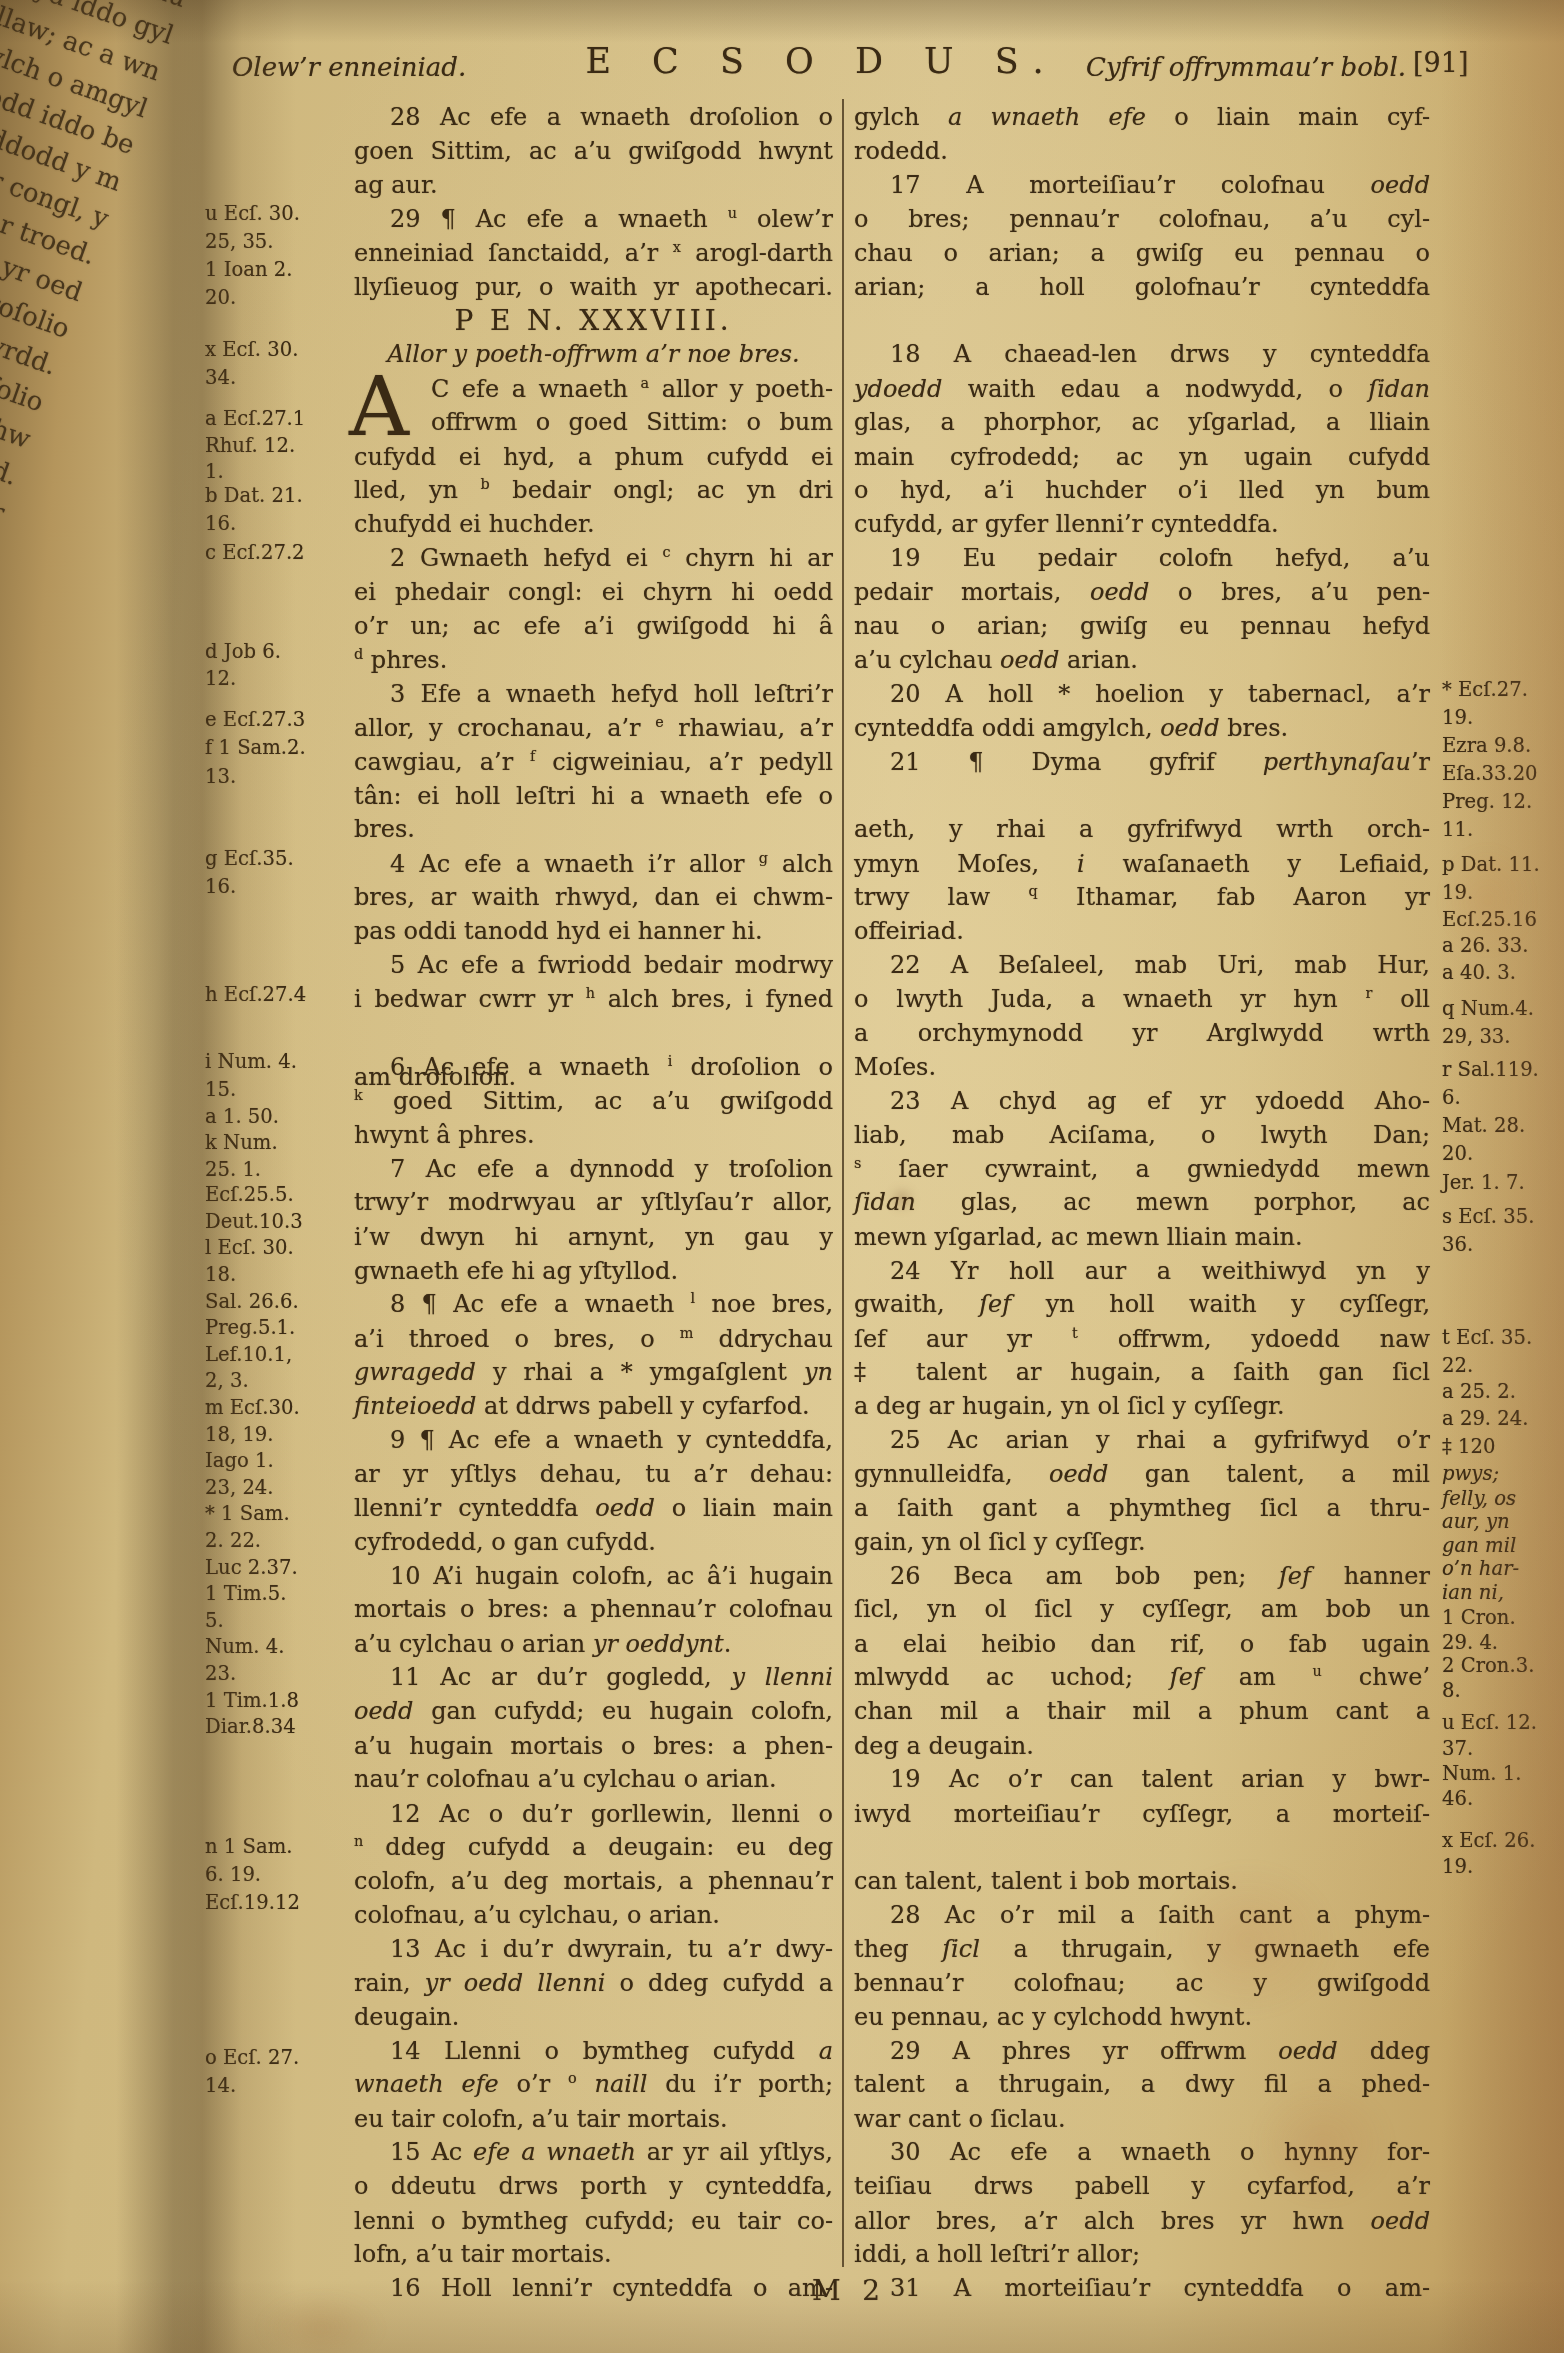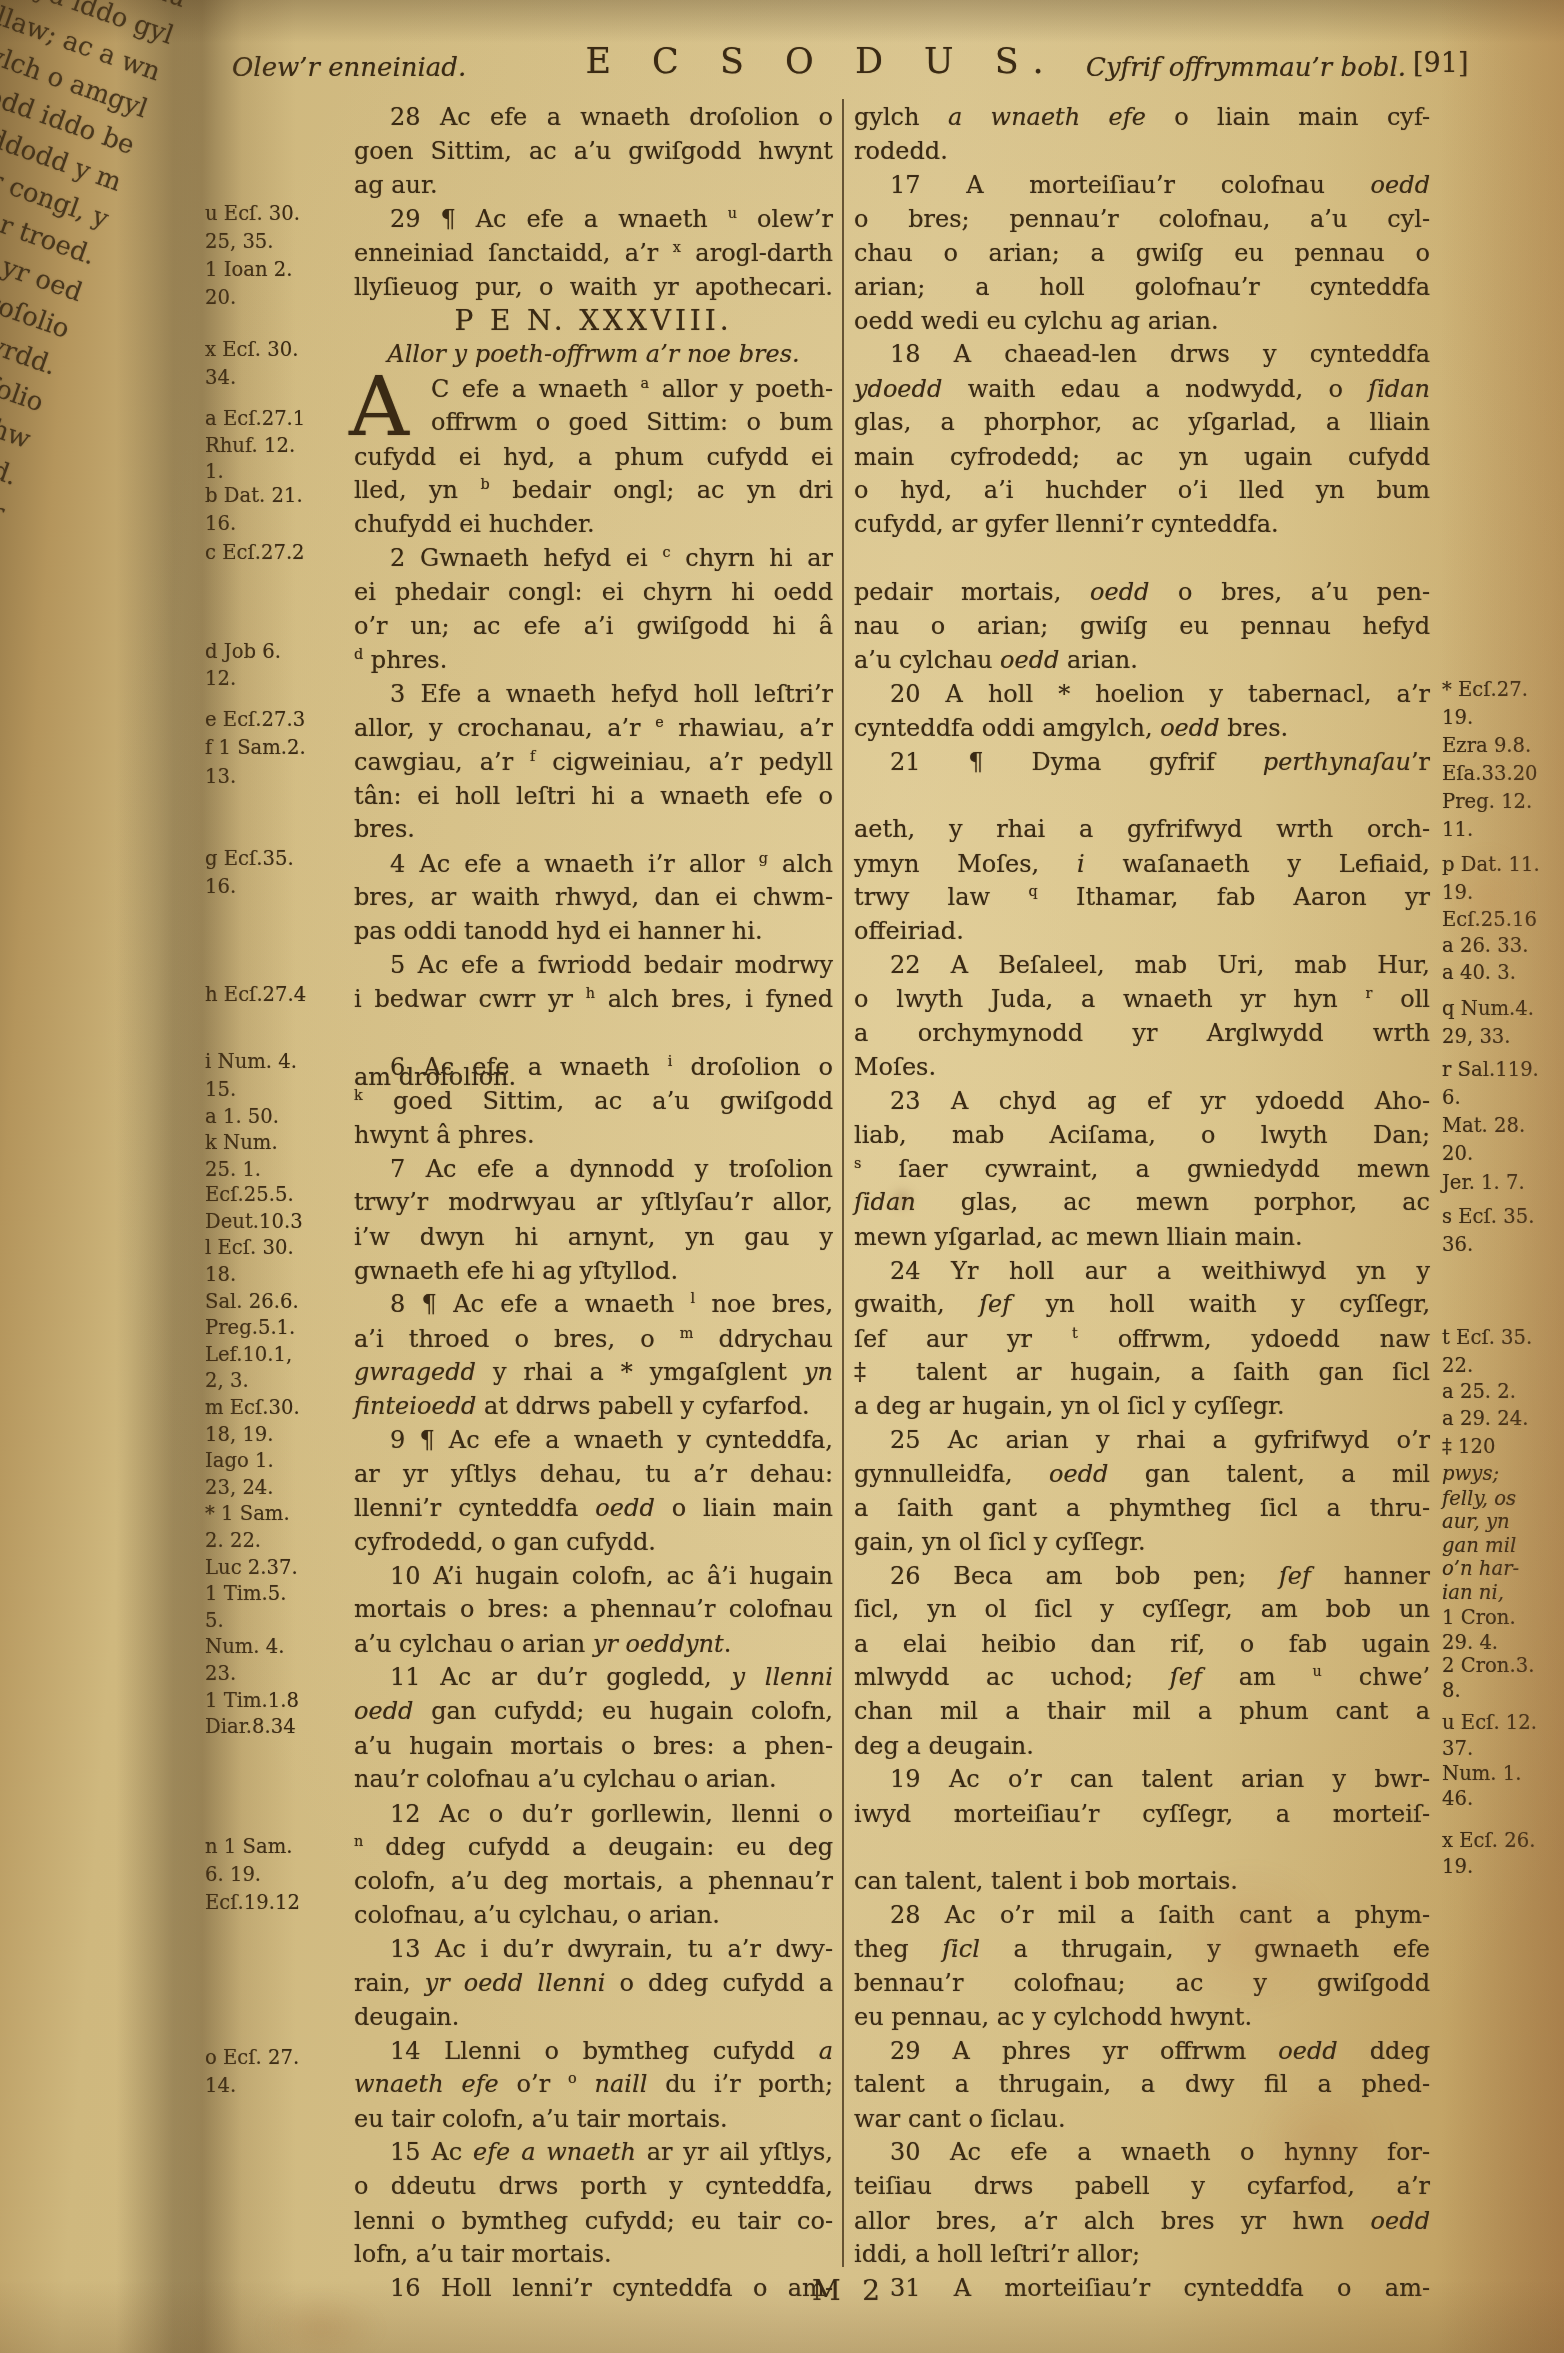--- a/index.html
+++ b/index.html
@@ -152,27 +152,27 @@
       <div class="line bl l" style="top: 2237px; left: 0px; right: 0px;">lofn, a’u tair mortais.</div>
       <div class="line bl j v" style="top: 2271px; left: 0px; right: 0px;">16 Holl lenni’r cynteddfa o am-</div>
     </div>
   <div class="col" id="right-col" style="left:854px;width:576px;">
       <div class="line bl j" style="top: 100px; left: 0px; right: 0px;">gylch <i>a wnaeth efe</i> o liain main cyf-</div>
       <div class="line bl l" style="top: 134px; left: 0px; right: 0px;">rodedd.</div>
       <div class="line bl j v" style="top: 168px; left: 0px; right: 0px;">17 A morteiſiau’r colofnau <i>oedd</i></div>
       <div class="line bl j" style="top: 202px; left: 0px; right: 0px;">o bres; pennau’r colofnau, a’u cyl-</div>
       <div class="line bl j" style="top: 236px; left: 0px; right: 0px;">chau o arian; a gwiſg eu pennau o</div>
       <div class="line bl j" style="top: 270px; left: 0px; right: 0px;">arian; a holl golofnau’r cynteddfa</div>
-      <div class="line bl l" style="top: 304px; left: 0px; right: 0px;">oedd wedi eu cylchu ag arian.</div>
       <div class="line bl j v" style="top: 337px; left: 0px; right: 0px;">18 A chaead-len drws y cynteddfa</div>
       <div class="line bl j" style="top: 372px; left: 0px; right: 0px;"><i>ydoedd</i> waith edau a nodwydd, o <i>ſidan</i></div>
       <div class="line bl j" style="top: 405px; left: 0px; right: 0px;">glas, a phorphor, ac yſgarlad, a lliain</div>
       <div class="line bl j" style="top: 440px; left: 0px; right: 0px;">main cyfrodedd; ac yn ugain cufydd</div>
       <div class="line bl j" style="top: 473px; left: 0px; right: 0px;">o hyd, a’i huchder o’i lled yn bum</div>
       <div class="line bl l" style="top: 507px; left: 0px; right: 0px;">cufydd, ar gyfer llenni’r cynteddfa.</div>
+      <div class="line bl j v" style="top: 541px; left: 0px; right: 0px;">19 Eu pedair colofn hefyd, a’u</div>
       <div class="line bl j" style="top: 575px; left: 0px; right: 0px;">pedair mortais, <i>oedd</i> o bres, a’u pen-</div>
       <div class="line bl j" style="top: 609px; left: 0px; right: 0px;">nau o arian; gwiſg eu pennau hefyd</div>
       <div class="line bl l" style="top: 643px; left: 0px; right: 0px;">a’u cylchau <i>oedd</i> arian.</div>
       <div class="line bl j v" style="top: 677px; left: 0px; right: 0px;">20 A holl * hoelion y tabernacl, a’r</div>
       <div class="line bl l" style="top: 711px; left: 0px; right: 0px;">cynteddfa oddi amgylch, <i>oedd</i> bres.</div>
       <div class="line bl j v" style="top: 745px; left: 0px; right: 0px;">21 ¶ Dyma gyfrif <i>perthynaſau</i>’r</div>
       <div class="line bl j" style="top: 812px; left: 0px; right: 0px;">aeth, y rhai a gyfrifwyd wrth orch-</div>
       <div class="line bl j" style="top: 847px; left: 0px; right: 0px;">ymyn Moſes, <i>i</i> waſanaeth y Lefiaid,</div>
       <div class="line bl j" style="top: 880px; left: 0px; right: 0px;">trwy law <sup>q</sup> Ithamar, fab Aaron yr</div>
       <div class="line bl l" style="top: 914px; left: 0px; right: 0px;">offeiriad.</div>

